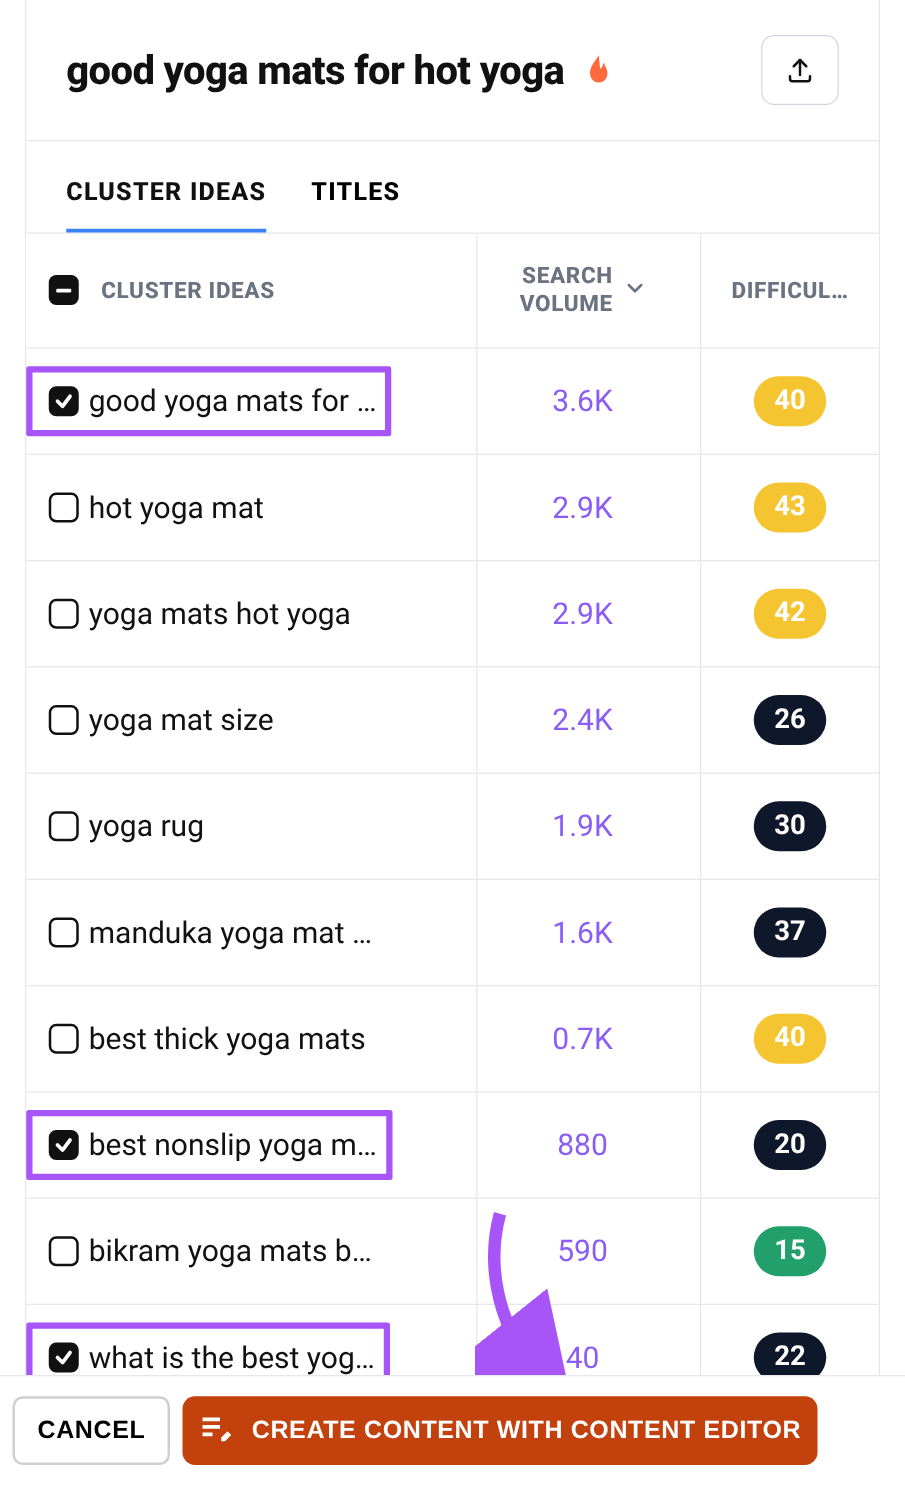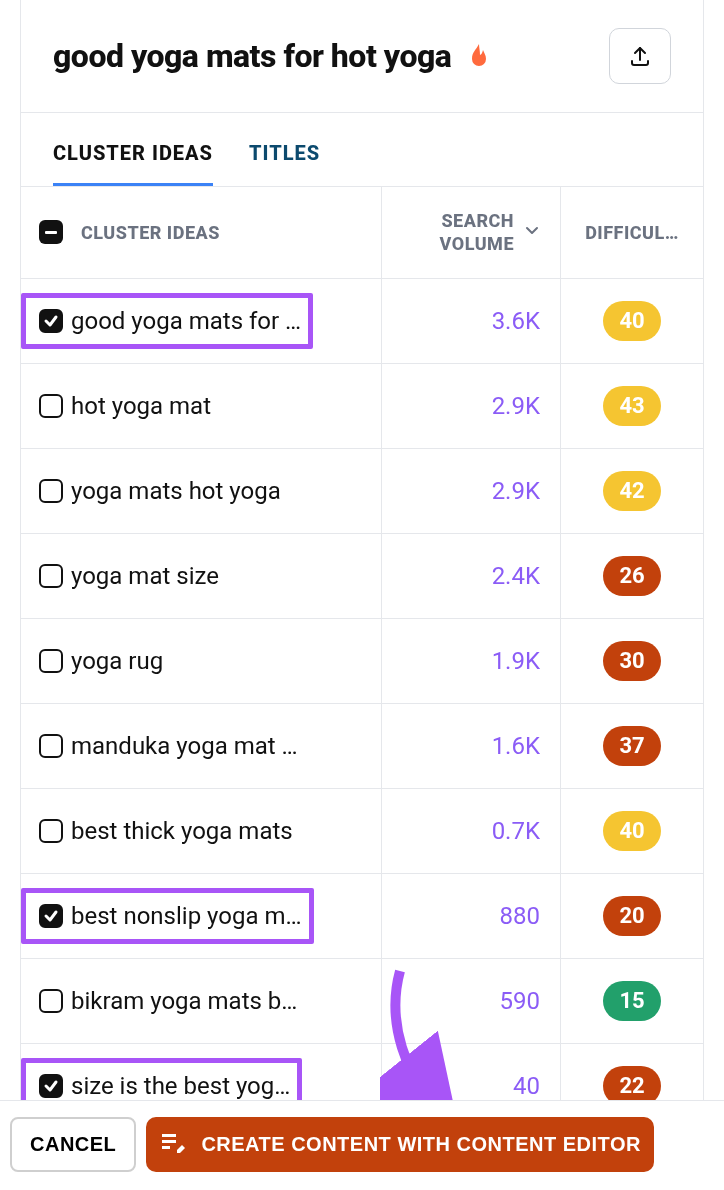--- a/index.html
+++ b/index.html
@@ -47,36 +47,36 @@
   }
   .tabs {
     display: flex;
     gap: 36px;
     padding: 28px 32px 0 32px;
   }
   .tab {
     font-size: 20px;
     font-weight: 800;
     letter-spacing: 1px;
-    color: #0c4a6e;
+    color: #000000;
     padding-bottom: 18px;
     cursor: pointer;
   }
   .tab.active {
     color: #111;
     border-bottom: 3px solid #3b82f6;
   }
   .table-head {
     display: flex;
     border-top: 1px solid #e5e7eb;
     border-bottom: 1px solid #e5e7eb;
     background: #fff;
   }
   .col-cluster { flex: 0 0 360px; display: flex; align-items: center; padding: 22px 18px; gap: 18px; }
-  .col-vol { flex: 0 0 180px; display: flex; align-items: center; justify-content: flex-end; padding: 22px 20px 22px 10px; border-left: 1px solid #e5e7eb; border-right: 1px solid #e5e7eb; }
+  .col-vol { flex: 0 0 180px; display: flex; align-items: center; justify-content: center; padding: 22px 20px 22px 10px; border-left: 1px solid #e5e7eb; border-right: 1px solid #e5e7eb; }
   .col-diff { flex: 1; display: flex; align-items: center; justify-content: center; padding: 22px 10px; }
   .th-label {
     font-size: 18px;
     font-weight: 800;
     color: #6b7280;
     letter-spacing: 0.5px;
   }
   .th-vol {
     text-align: right;
     line-height: 1.3;
@@ -158,21 +158,21 @@
     border-radius: 999px;
     display: flex;
     align-items: center;
     justify-content: center;
     font-size: 22px;
     font-weight: 700;
     color: #fff;
     padding: 0 14px;
   }
   .pill.yellow { background: #f5c531; }
-  .pill.lime   { background: #c2410c; }
+  .pill.lime   { background: #0f172a; }
   .pill.green  { background: #22a06b; }
   .footer {
     position: absolute;
     left: 0; right: 0; bottom: 0;
     padding: 16px 10px 18px 10px;
     background: #fff;
     border-top: 1px solid #e5e7eb;
     display: flex;
     gap: 10px;
     align-items: stretch;
@@ -376,21 +376,21 @@
         </div>
       </div>
       <div class="row">
         <div class="col-cluster">
           <div class="cell-wrap hl">
             <div class="checkbox checked">
               <svg width="16" height="16" viewBox="0 0 16 16" fill="none" stroke="#fff" stroke-width="3" stroke-linecap="round" stroke-linejoin="round">
                 <polyline points="3 8 7 12 13 4"></polyline>
               </svg>
             </div>
-            <div class="keyword">size is the best yog…</div>
+            <div class="keyword">what is the best yog…</div>
           </div>
         </div>
         <div class="col-vol">40</div>
         <div class="col-diff">
           <div class="pill lime">22</div>
         </div>
       </div>
     </div>
 </div>
 

